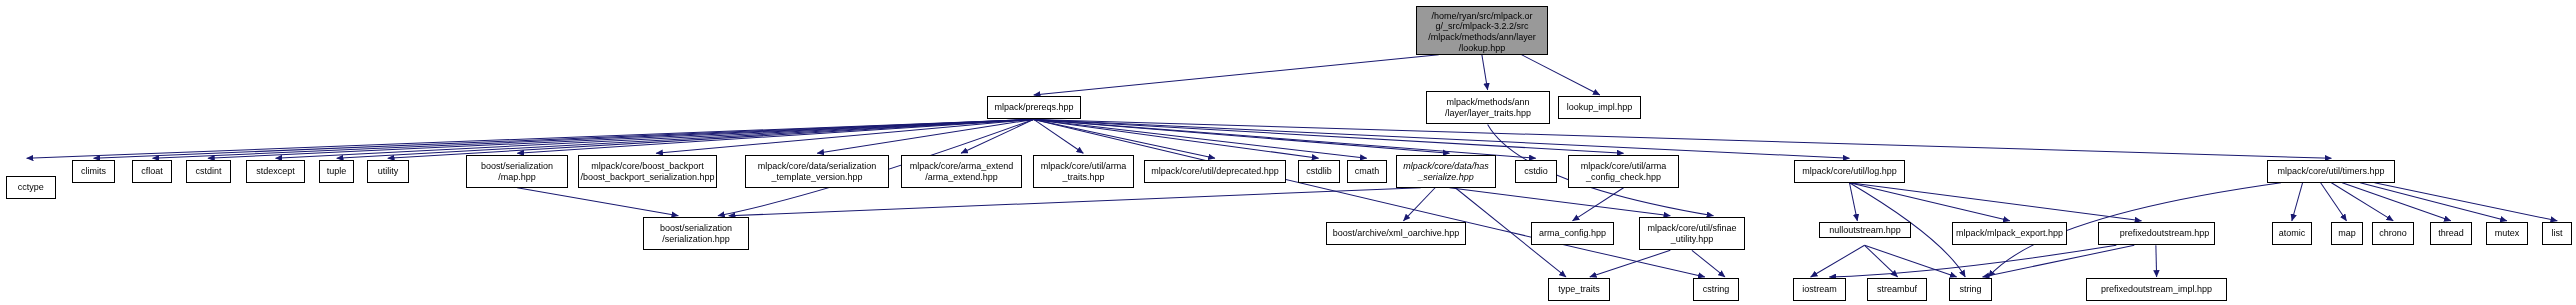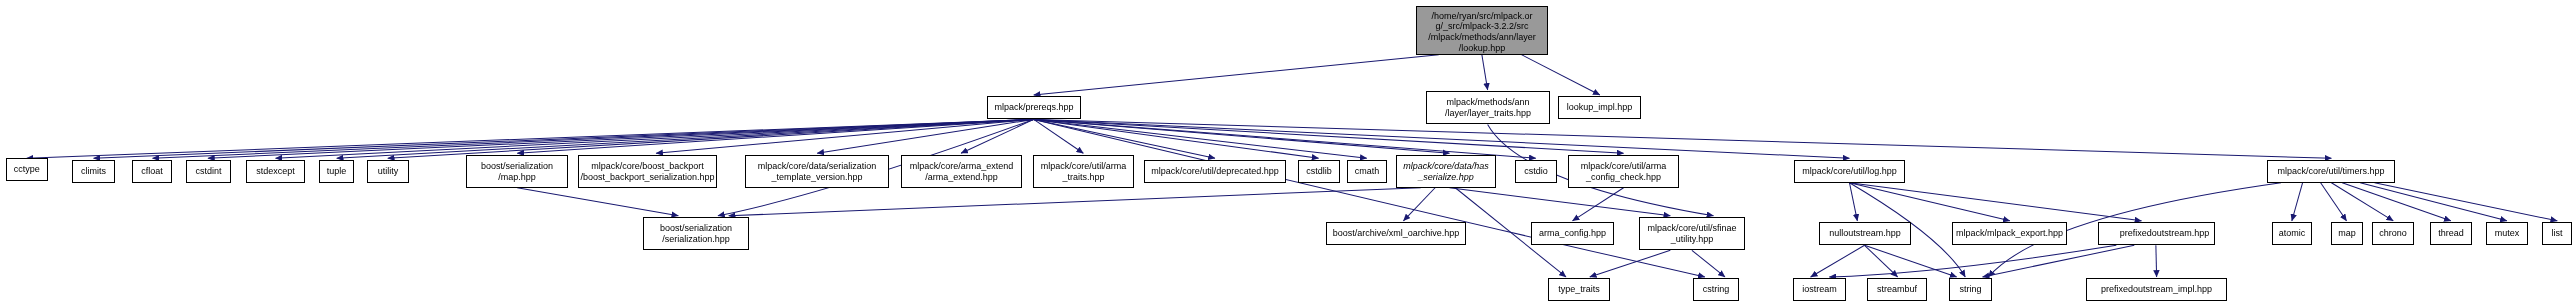--- a/index.html
+++ b/index.html
@@ -88,21 +88,21 @@
       <div class="node" style="left: 1426px; top: 91px; width: 124px; height: 33px;">
         <div class="ln">mlpack/methods/ann</div>
         <div class="ln">/layer/layer_traits.hpp</div>
       </div>
       <div class="node" style="left: 1558px; top: 96px; width: 83px; height: 23px;">
         <div class="ln">lookup_impl.hpp</div>
       </div>
       <div class="node" style="left: 987px; top: 96px; width: 94px; height: 23px;">
         <div class="ln">mlpack/prereqs.hpp</div>
       </div>
-      <div class="node" style="left: 5.8px; top: 158px; width: 42px; height: 23px;">
+      <div class="node" style="left: 5.8px; top: 176px; width: 50px; height: 23px;">
         <div class="ln">cctype</div>
       </div>
       <div class="node" style="left: 72px; top: 160px; width: 43px; height: 23px;">
         <div class="ln">climits</div>
       </div>
       <div class="node" style="left: 132px; top: 160px; width: 40px; height: 23px;">
         <div class="ln">cfloat</div>
       </div>
       <div class="node" style="left: 186px; top: 160px; width: 45px; height: 23px;">
         <div class="ln">cstdint</div>
@@ -169,21 +169,21 @@
       <div class="node" style="left: 1326px; top: 222px; width: 140px; height: 23px;">
         <div class="ln">boost/archive/xml_oarchive.hpp</div>
       </div>
       <div class="node" style="left: 1531px; top: 222px; width: 83px; height: 23px;">
         <div class="ln">arma_config.hpp</div>
       </div>
       <div class="node" style="left: 1639px; top: 217px; width: 106px; height: 33px;">
         <div class="ln">mlpack/core/util/sfinae</div>
         <div class="ln">_utility.hpp</div>
       </div>
-      <div class="node" style="left: 1819px; top: 222px; width: 92px; height: 23px;">
+      <div class="node" style="left: 1819px; top: 222px; width: 92px; height: 16px;">
         <div class="ln">nulloutstream.hpp</div>
       </div>
       <div class="node" style="left: 1952px; top: 222px; width: 115px; height: 23px;">
         <div class="ln">mlpack/mlpack_export.hpp</div>
       </div>
       <div class="node" style="left: 2098px; top: 222px; width: 117px; height: 23px; padding-left: 16px;">
         <div class="ln">prefixedoutstream.hpp</div>
       </div>
       <div class="node" style="left: 2272px; top: 222px; width: 40px; height: 23px;">
         <div class="ln">atomic</div>

